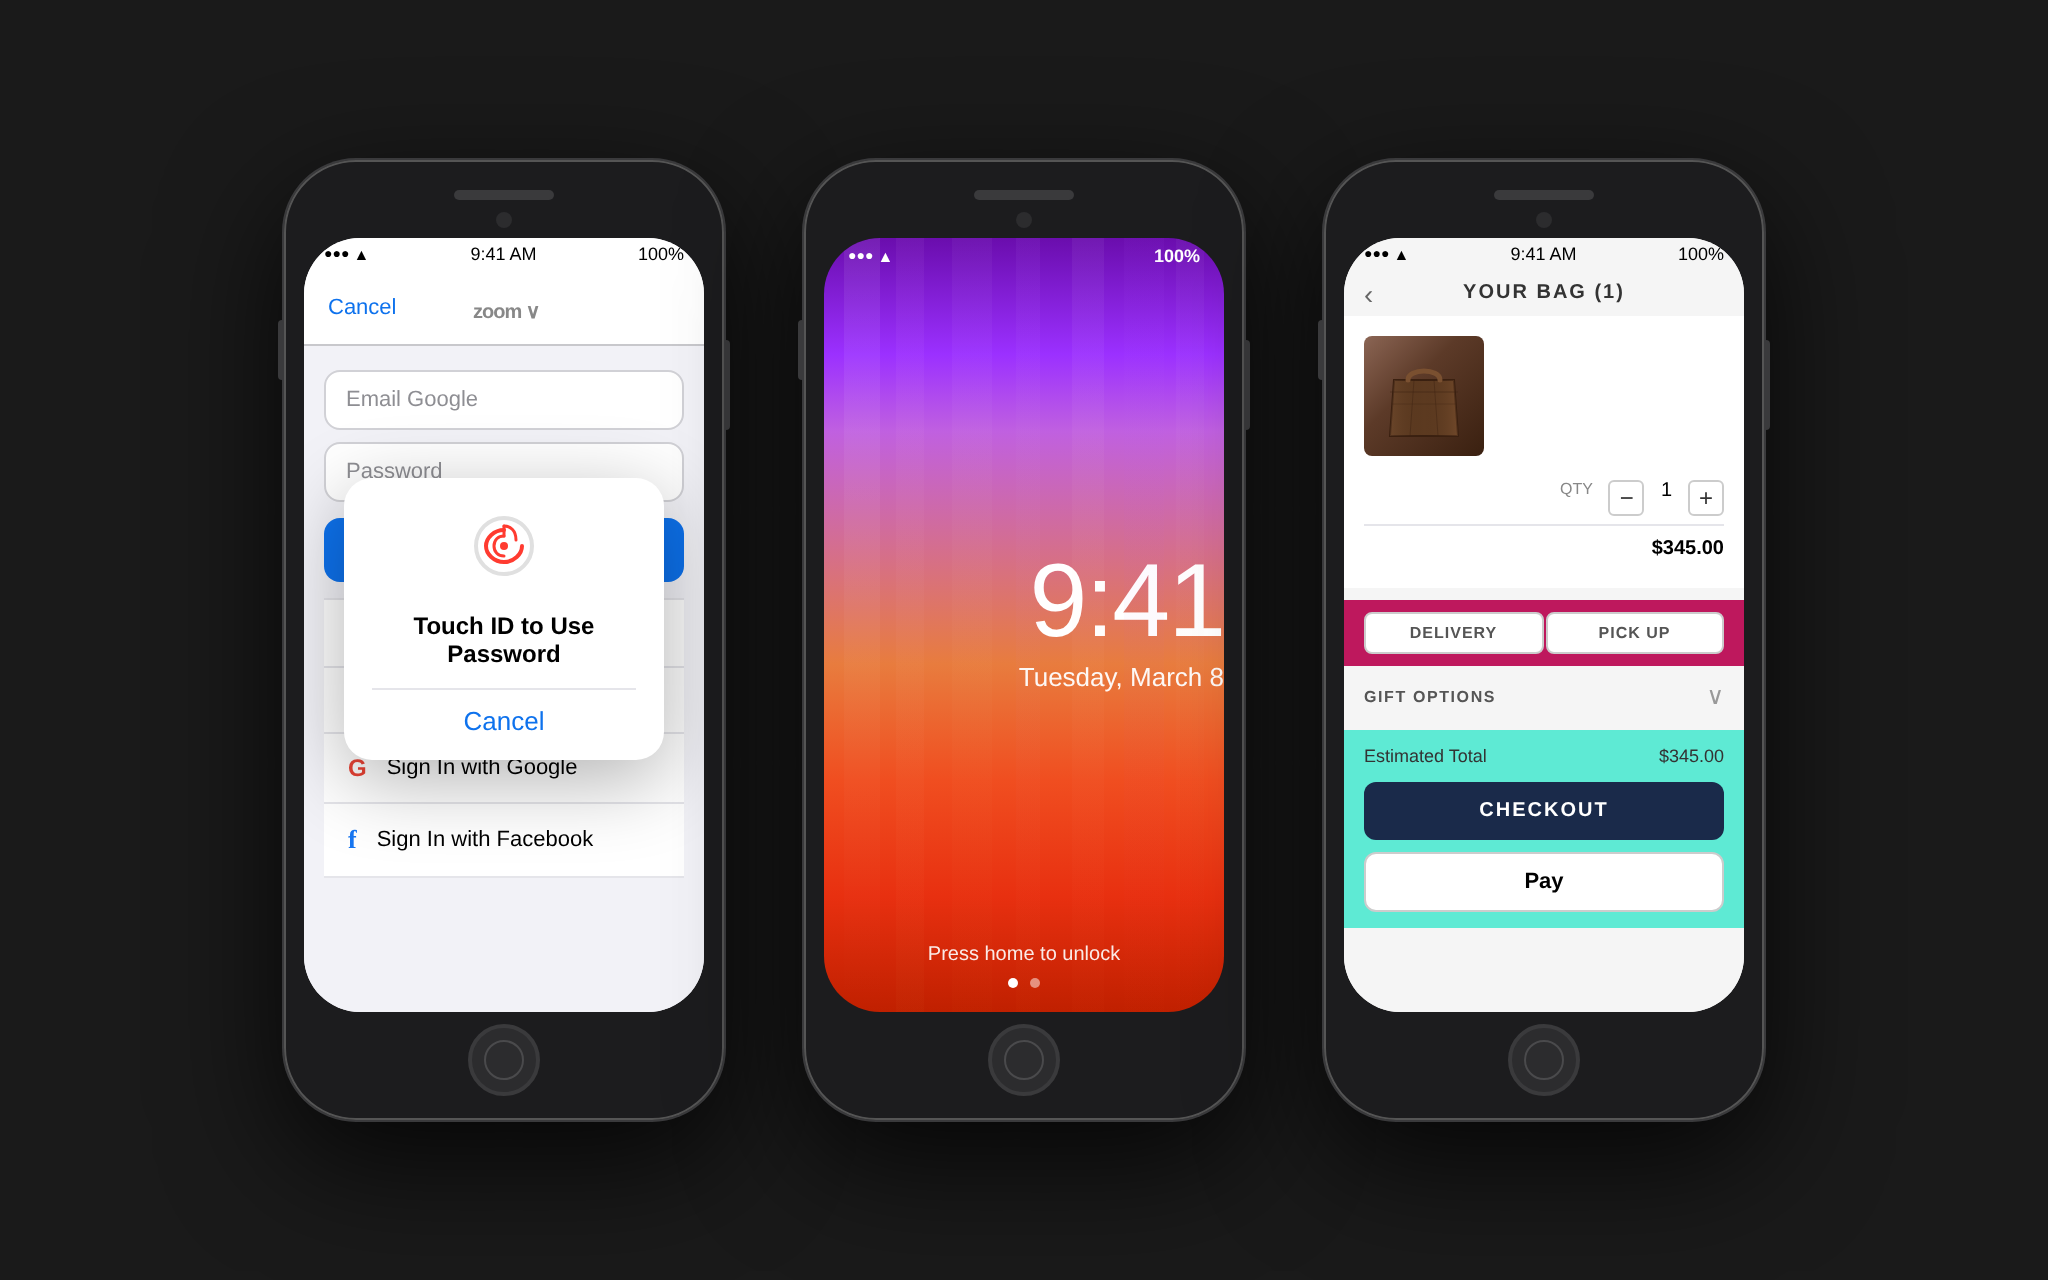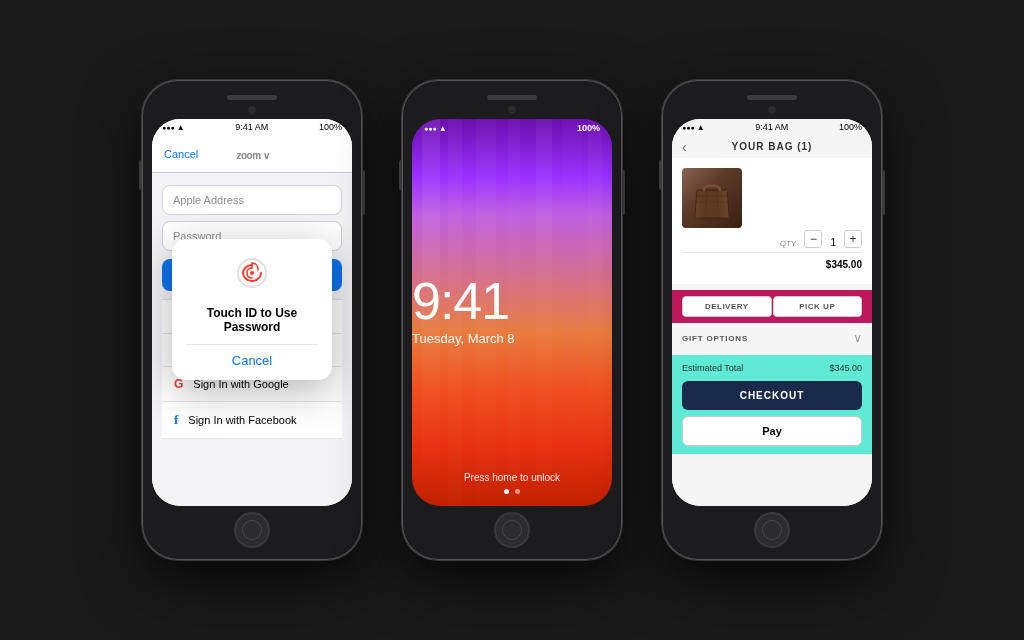--- a/index.html
+++ b/index.html
@@ -220,21 +220,21 @@
       align-items: center;
       font-size: 9px;
       color: #fff;
       font-weight: 600;
     }
 
     .lock-content {
       flex: 1;
       display: flex;
       flex-direction: column;
-      align-items: flex-start;
+      align-items: flex-end;
       justify-content: center;
       color: #fff;
       padding-top: 20px;
     }
 
     .lock-time {
       font-size: 52px;
       font-weight: 200;
       line-height: 1;
       letter-spacing: -1px;
@@ -384,24 +384,24 @@
       line-height: 1.5;
     }
 
     .item-more {
       color: #888;
       font-size: 12px;
     }
 
     .qty-row {
       display: flex;
-      align-items: flex-end;
+      align-items: flex-start;
       justify-content: flex-end;
       gap: 8px;
-      margin-top: 2px;
+      margin-top: 12px;
     }
 
     .qty-label {
       font-size: 8px;
       color: #888;
     }
 
     .qty-btn {
       width: 18px;
       height: 18px;
@@ -552,21 +552,21 @@
 
     <div class="zoom-nav">
       <span class="zoom-cancel">Cancel</span>
       <span class="zoom-logo">
         <span>zoom</span><span> ∨</span>
       </span>
       <span style="width:32px;"></span>
     </div>
 
     <div class="zoom-body">
-      <div class="zoom-input">Apple Address</div>
+      <div class="zoom-input">Email Google</div>
       <div class="zoom-input">Password</div>
       <div class="zoom-signin-btn">Sign In</div>
 
       <div class="signin-options">
         <div class="signin-option">
           <span style="font-size:11px;">🔑</span>
           <span style="font-size:10px;color:#888;">Sign In with SSO</span>
         </div>
         <div class="signin-option">
           <span style="font-size:13px;"></span>

